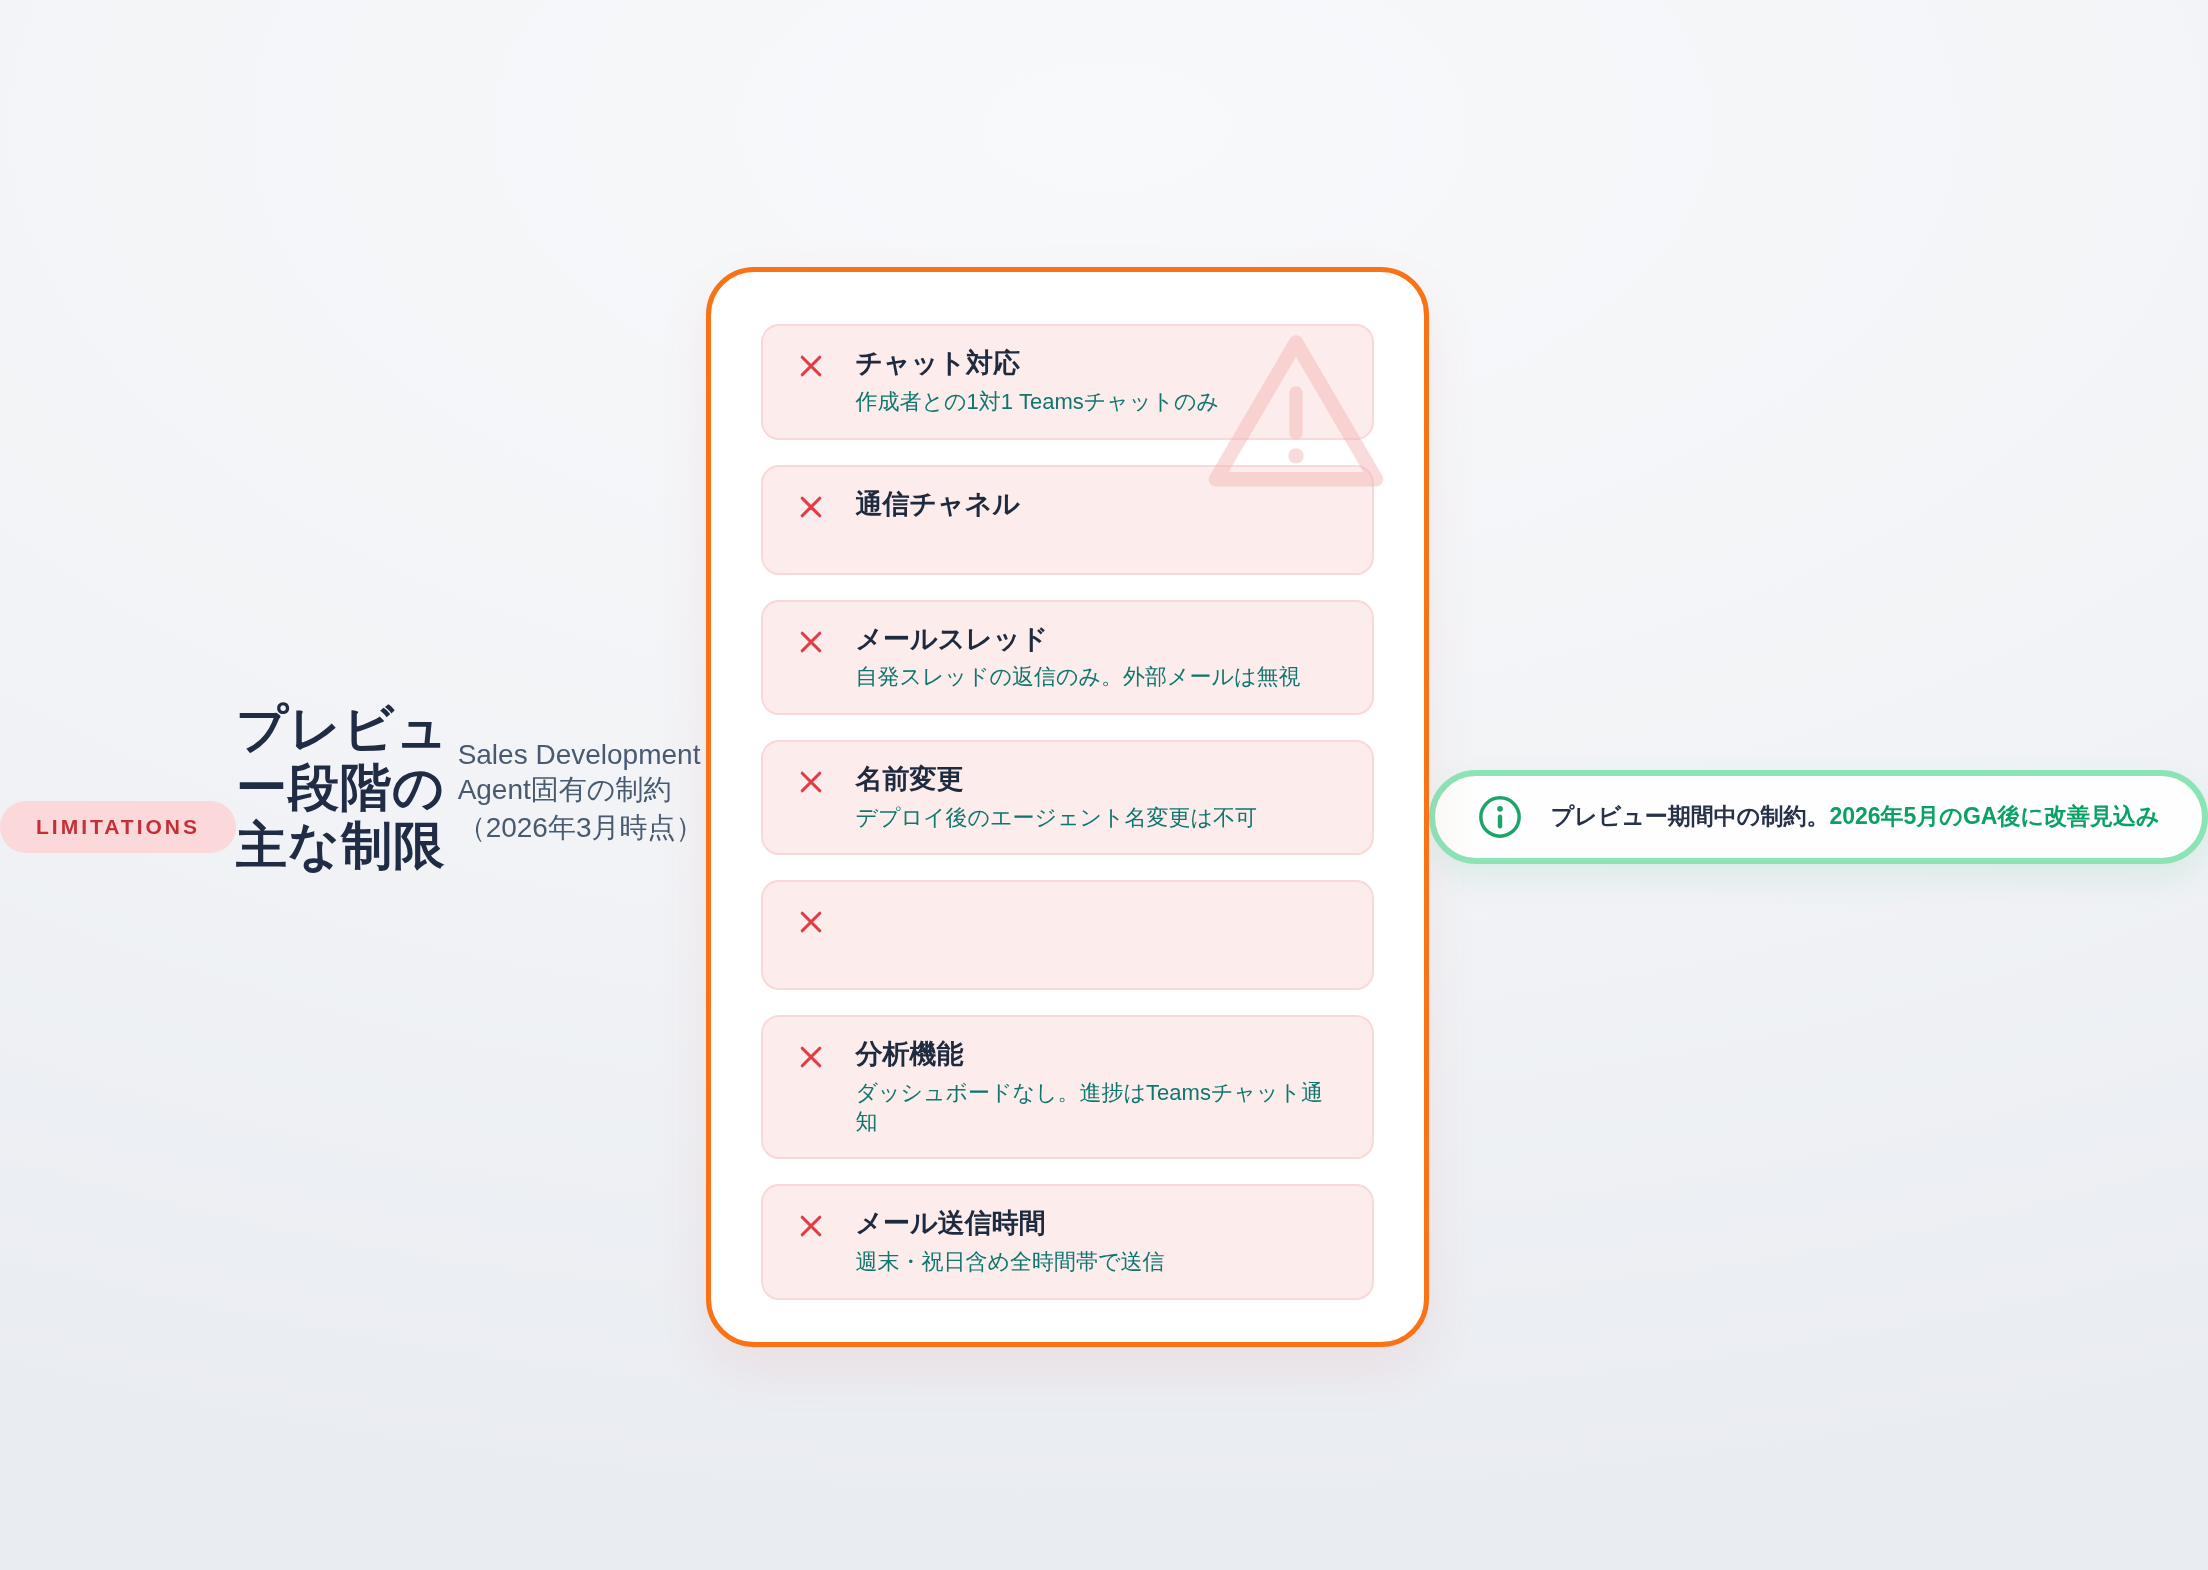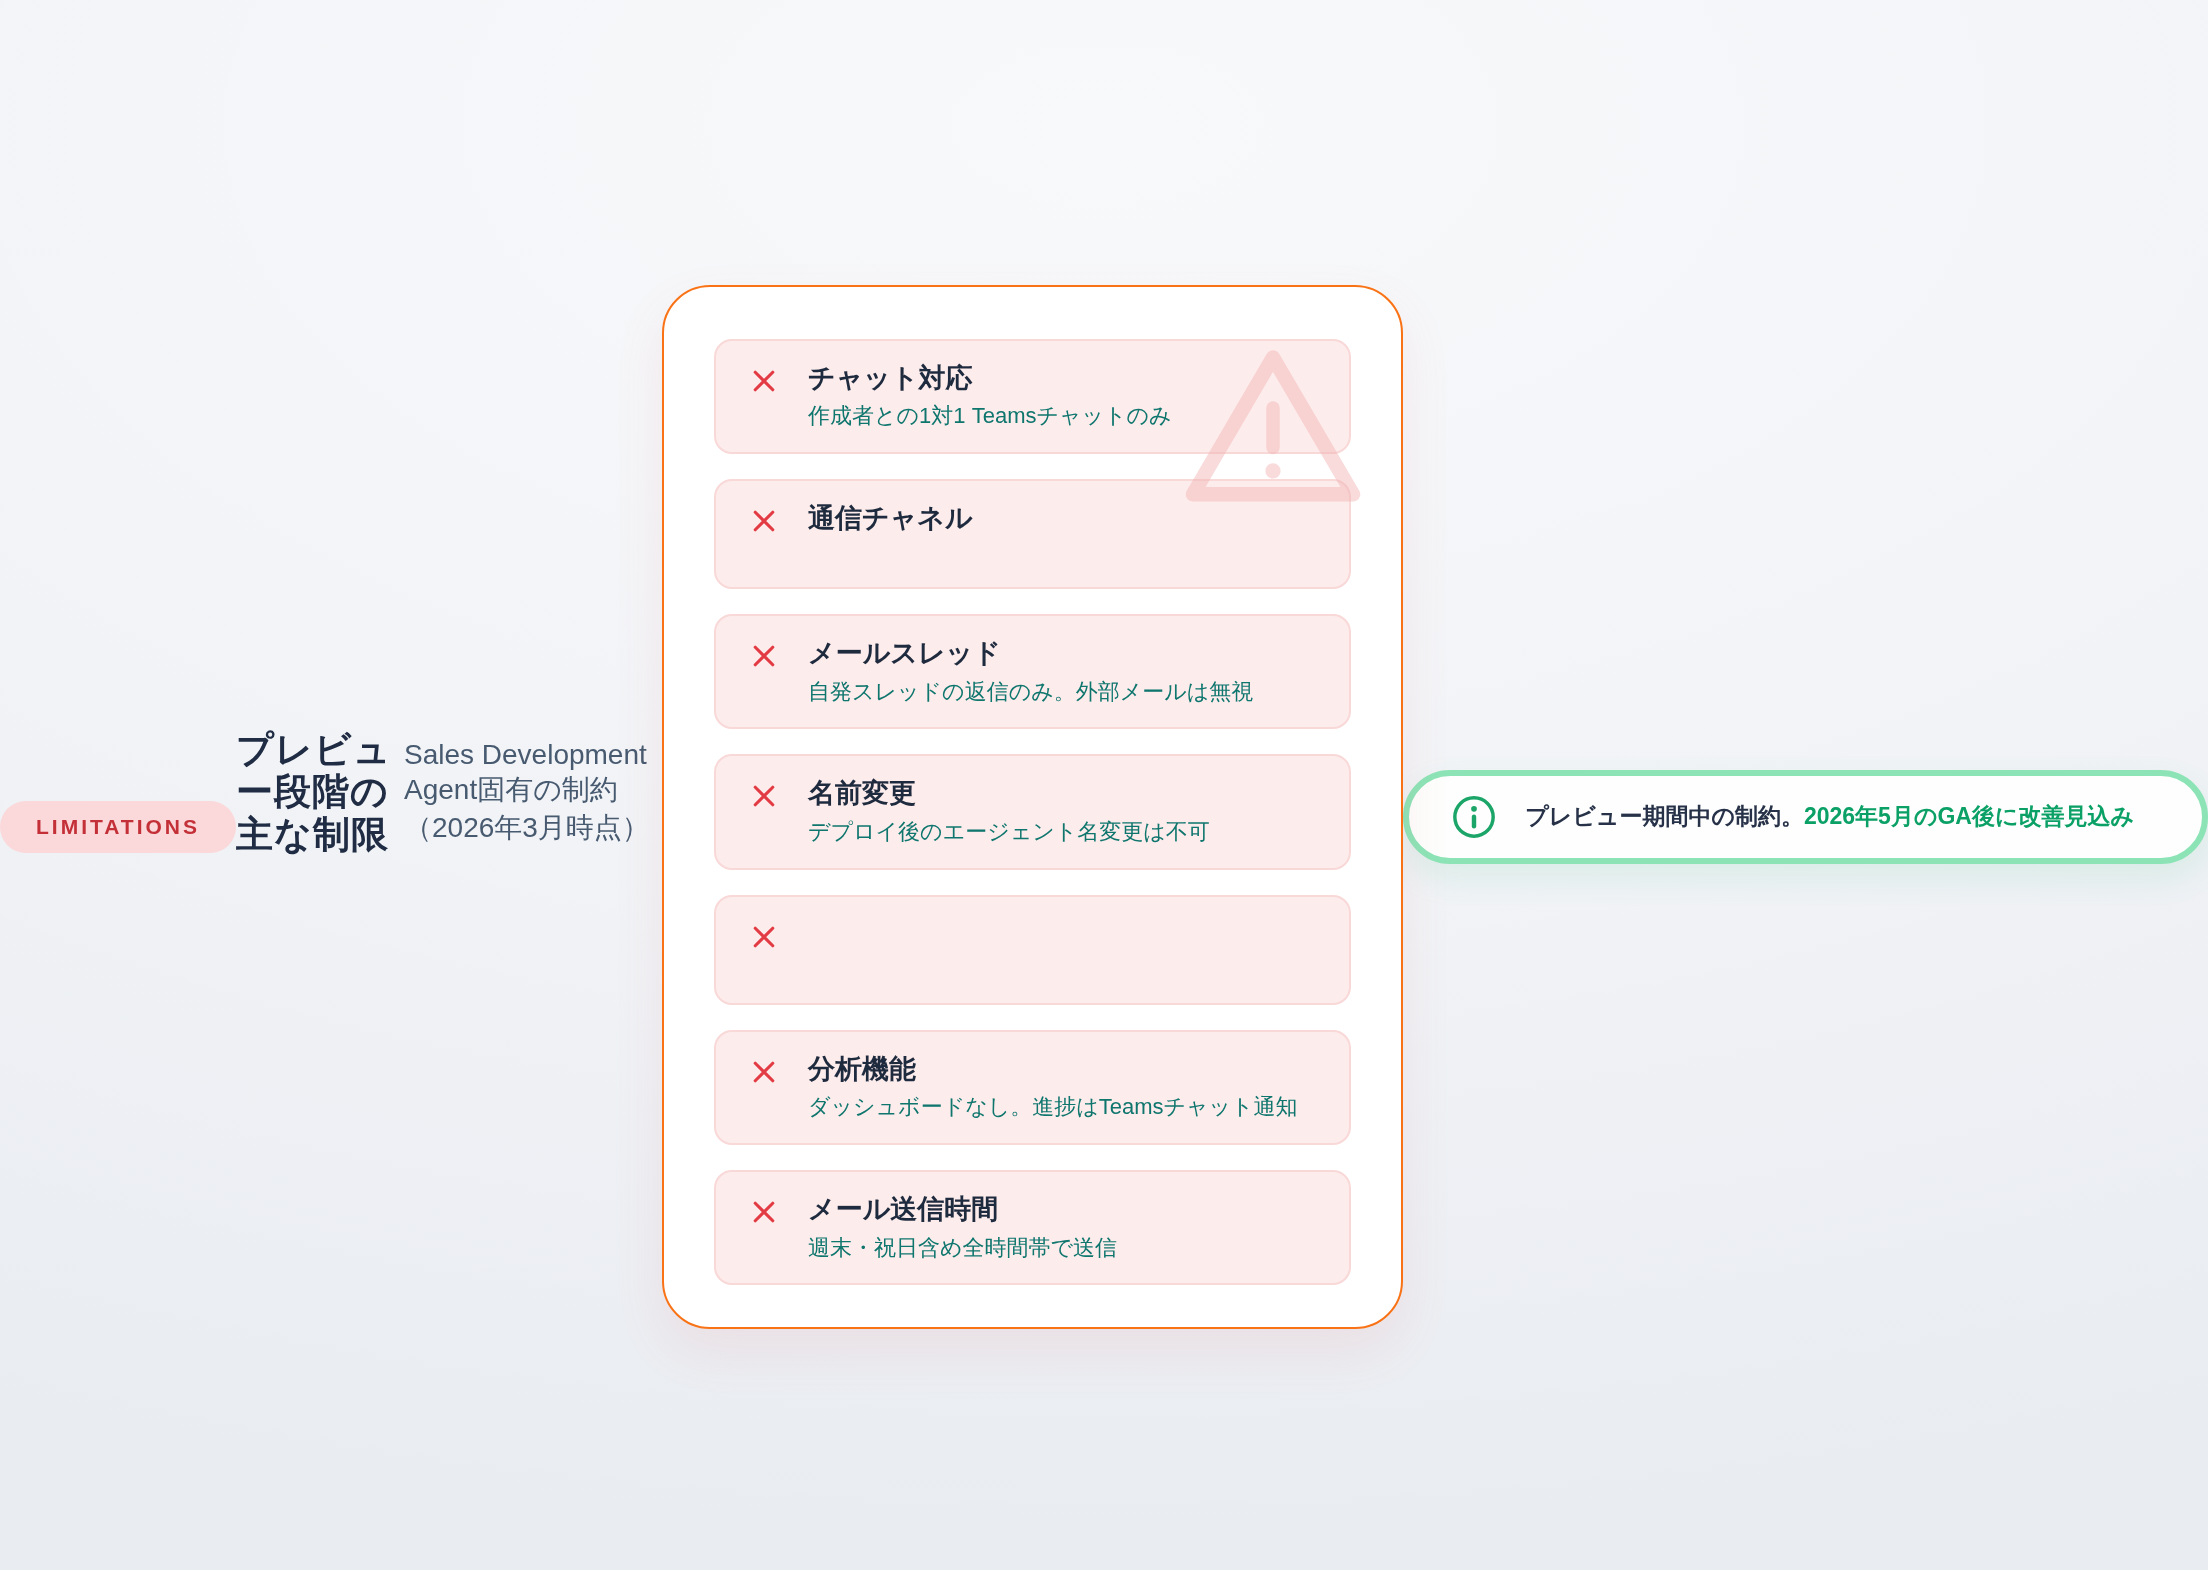--- a/index.html
+++ b/index.html
@@ -27,39 +27,39 @@
     padding: 14px 36px;
     border-radius: 999px;
     background: #fbd8d9;
     color: #c43038;
     font-size: 21px;
     font-weight: 700;
     letter-spacing: 3px;
   }
   .title {
     margin-top: 40px;
-    font-size: 37px;
+    font-size: 51px;
     line-height: 1.15;
     font-weight: 900;
     color: #202c44;
     letter-spacing: 1px;
   }
   .subtitle {
     margin-top: 16px;
     font-size: 28px;
     color: #475a70;
   }
   
   .card {
     position: relative;
     box-sizing: border-box;
     width: 1854px;
     margin-top: 44px;
     background: #ffffff;
-    border: 2px solid #f97316;
+    border: 5px solid #f97316;
     border-radius: 48px;
     padding: 52px 50px 42px 50px;
     box-shadow: 0 22px 50px rgba(226, 96, 105, 0.10);
   }
   .watermark {
     position: absolute;
     top: 56px;
     right: 38px;
     width: 180px;
     height: 164px;

